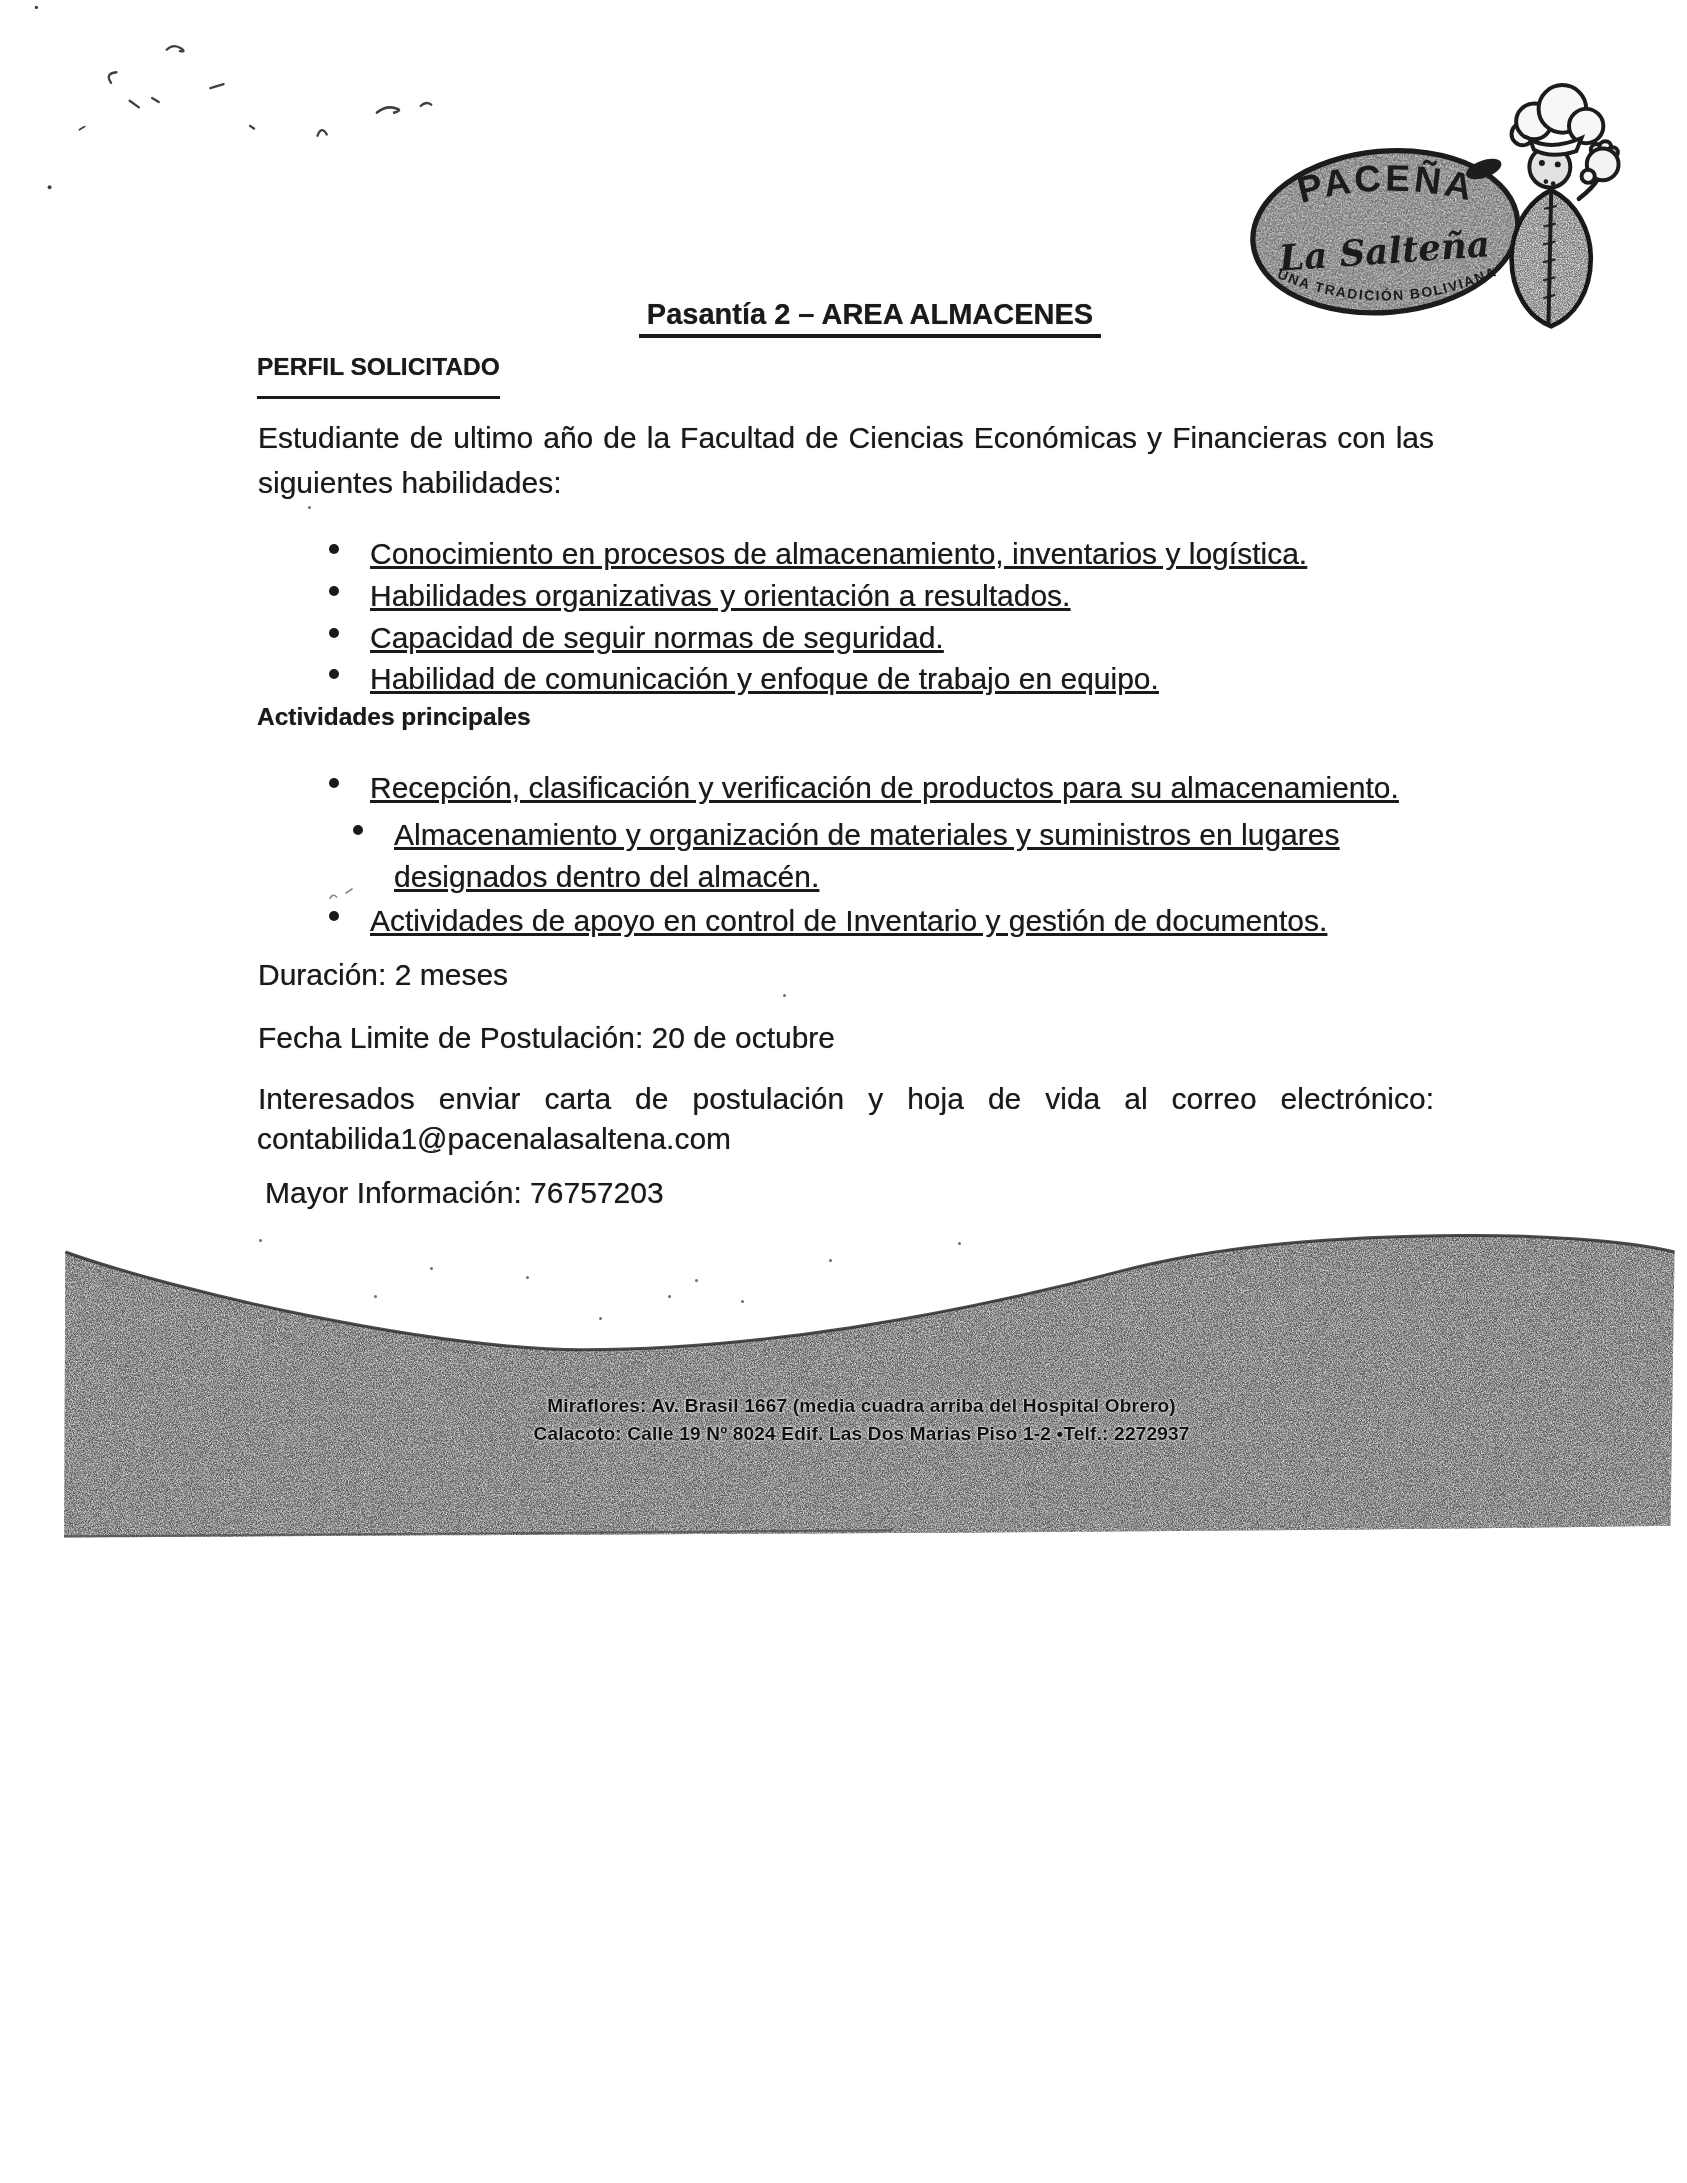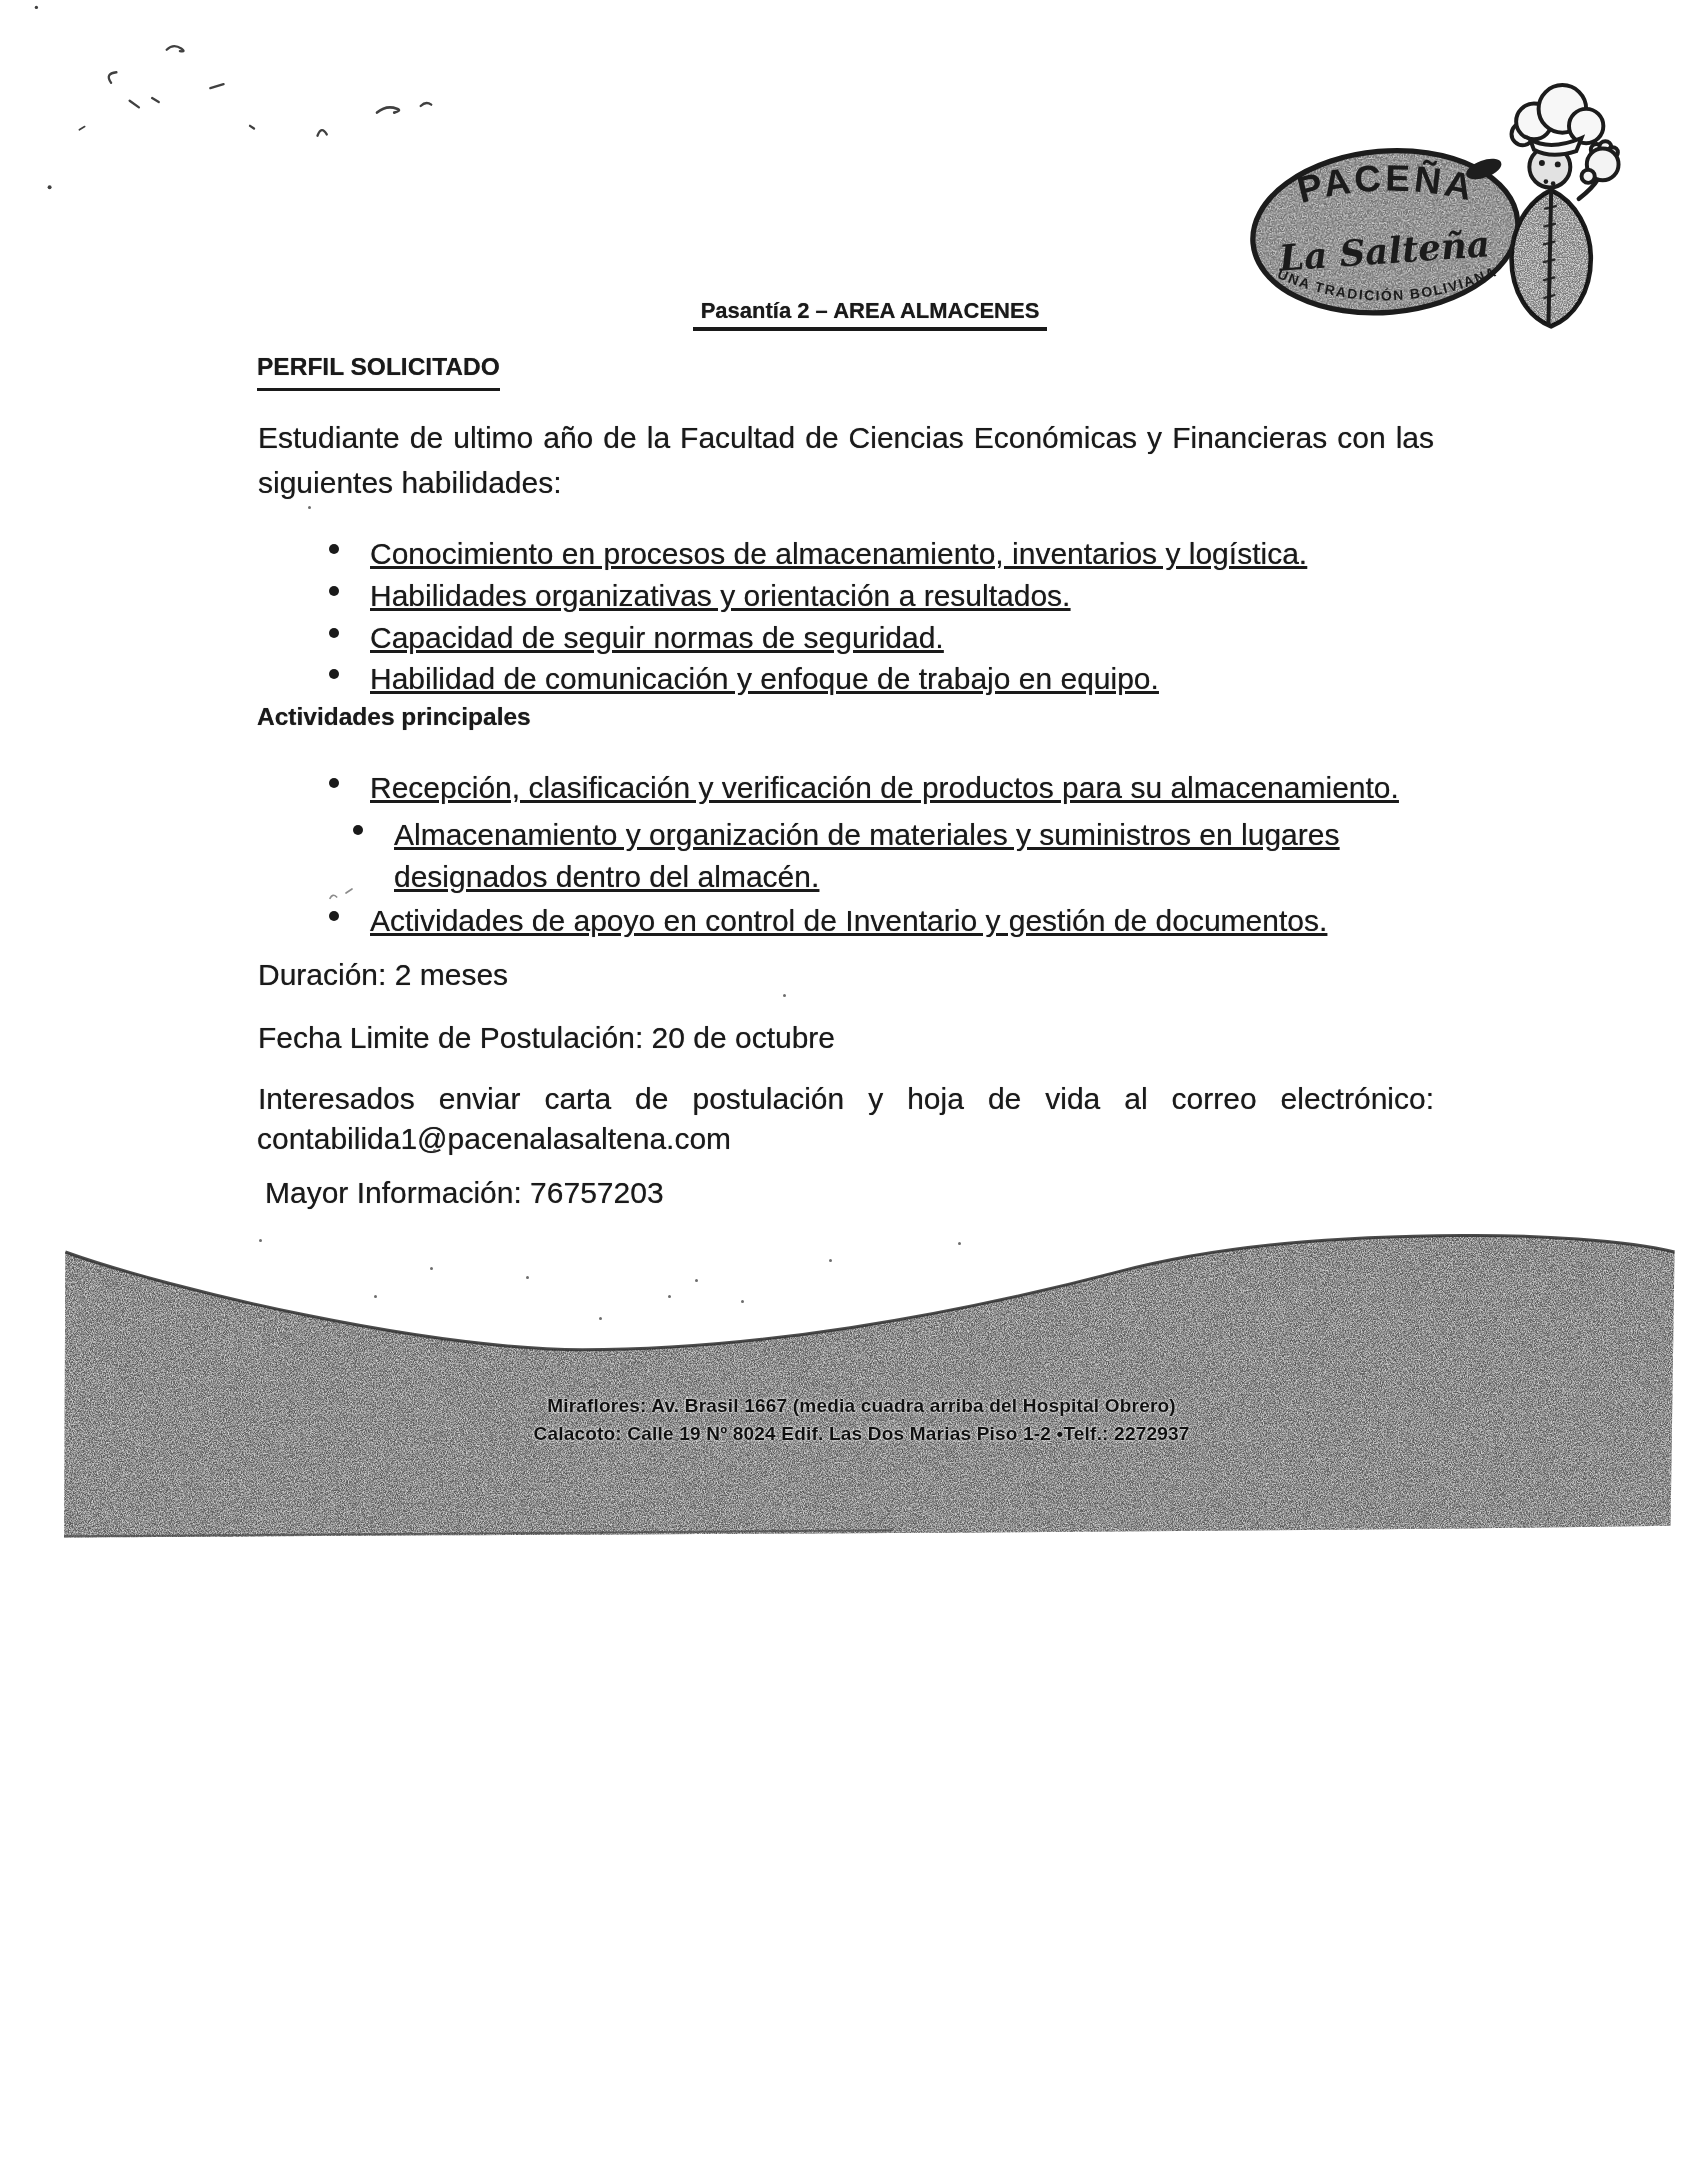--- a/index.html
+++ b/index.html
@@ -11,34 +11,34 @@
     color:#1a1a1a;
     overflow:hidden;
   }
   .abs { position:absolute; }
   .soft { text-shadow:0 0 0.7px rgba(25,25,25,.7); }
 
   
   .doc-title {
     left:53px; top:298px; width:1634px;
     text-align:center;
-    font-size:22px; font-weight:bold;
+    font-size:29px; font-weight:bold;
   }
   .doc-title .u {
     display:inline-block;
     border-bottom:4px solid #1a1a1a;
     padding:0 8px 3.3px 8px;
   }
   .section-heading {
     font-size:24.5px; font-weight:bold;
   }
   .section-heading .u {
     display:inline-block;
     border-bottom:3.3px solid #1a1a1a;
-    padding-bottom:7px;
+    padding-bottom:15px;
   }
   .body-text { font-size:30px; line-height:42px; }
   .intro {
     left:258px; top:415px; width:1176px;
     text-align:justify; line-height:45px;
   }
   .li {
     left:370px; width:1125px;text-decoration:underline;
   }
   .li.wrap { width:1045px;margin-left:24px; }

